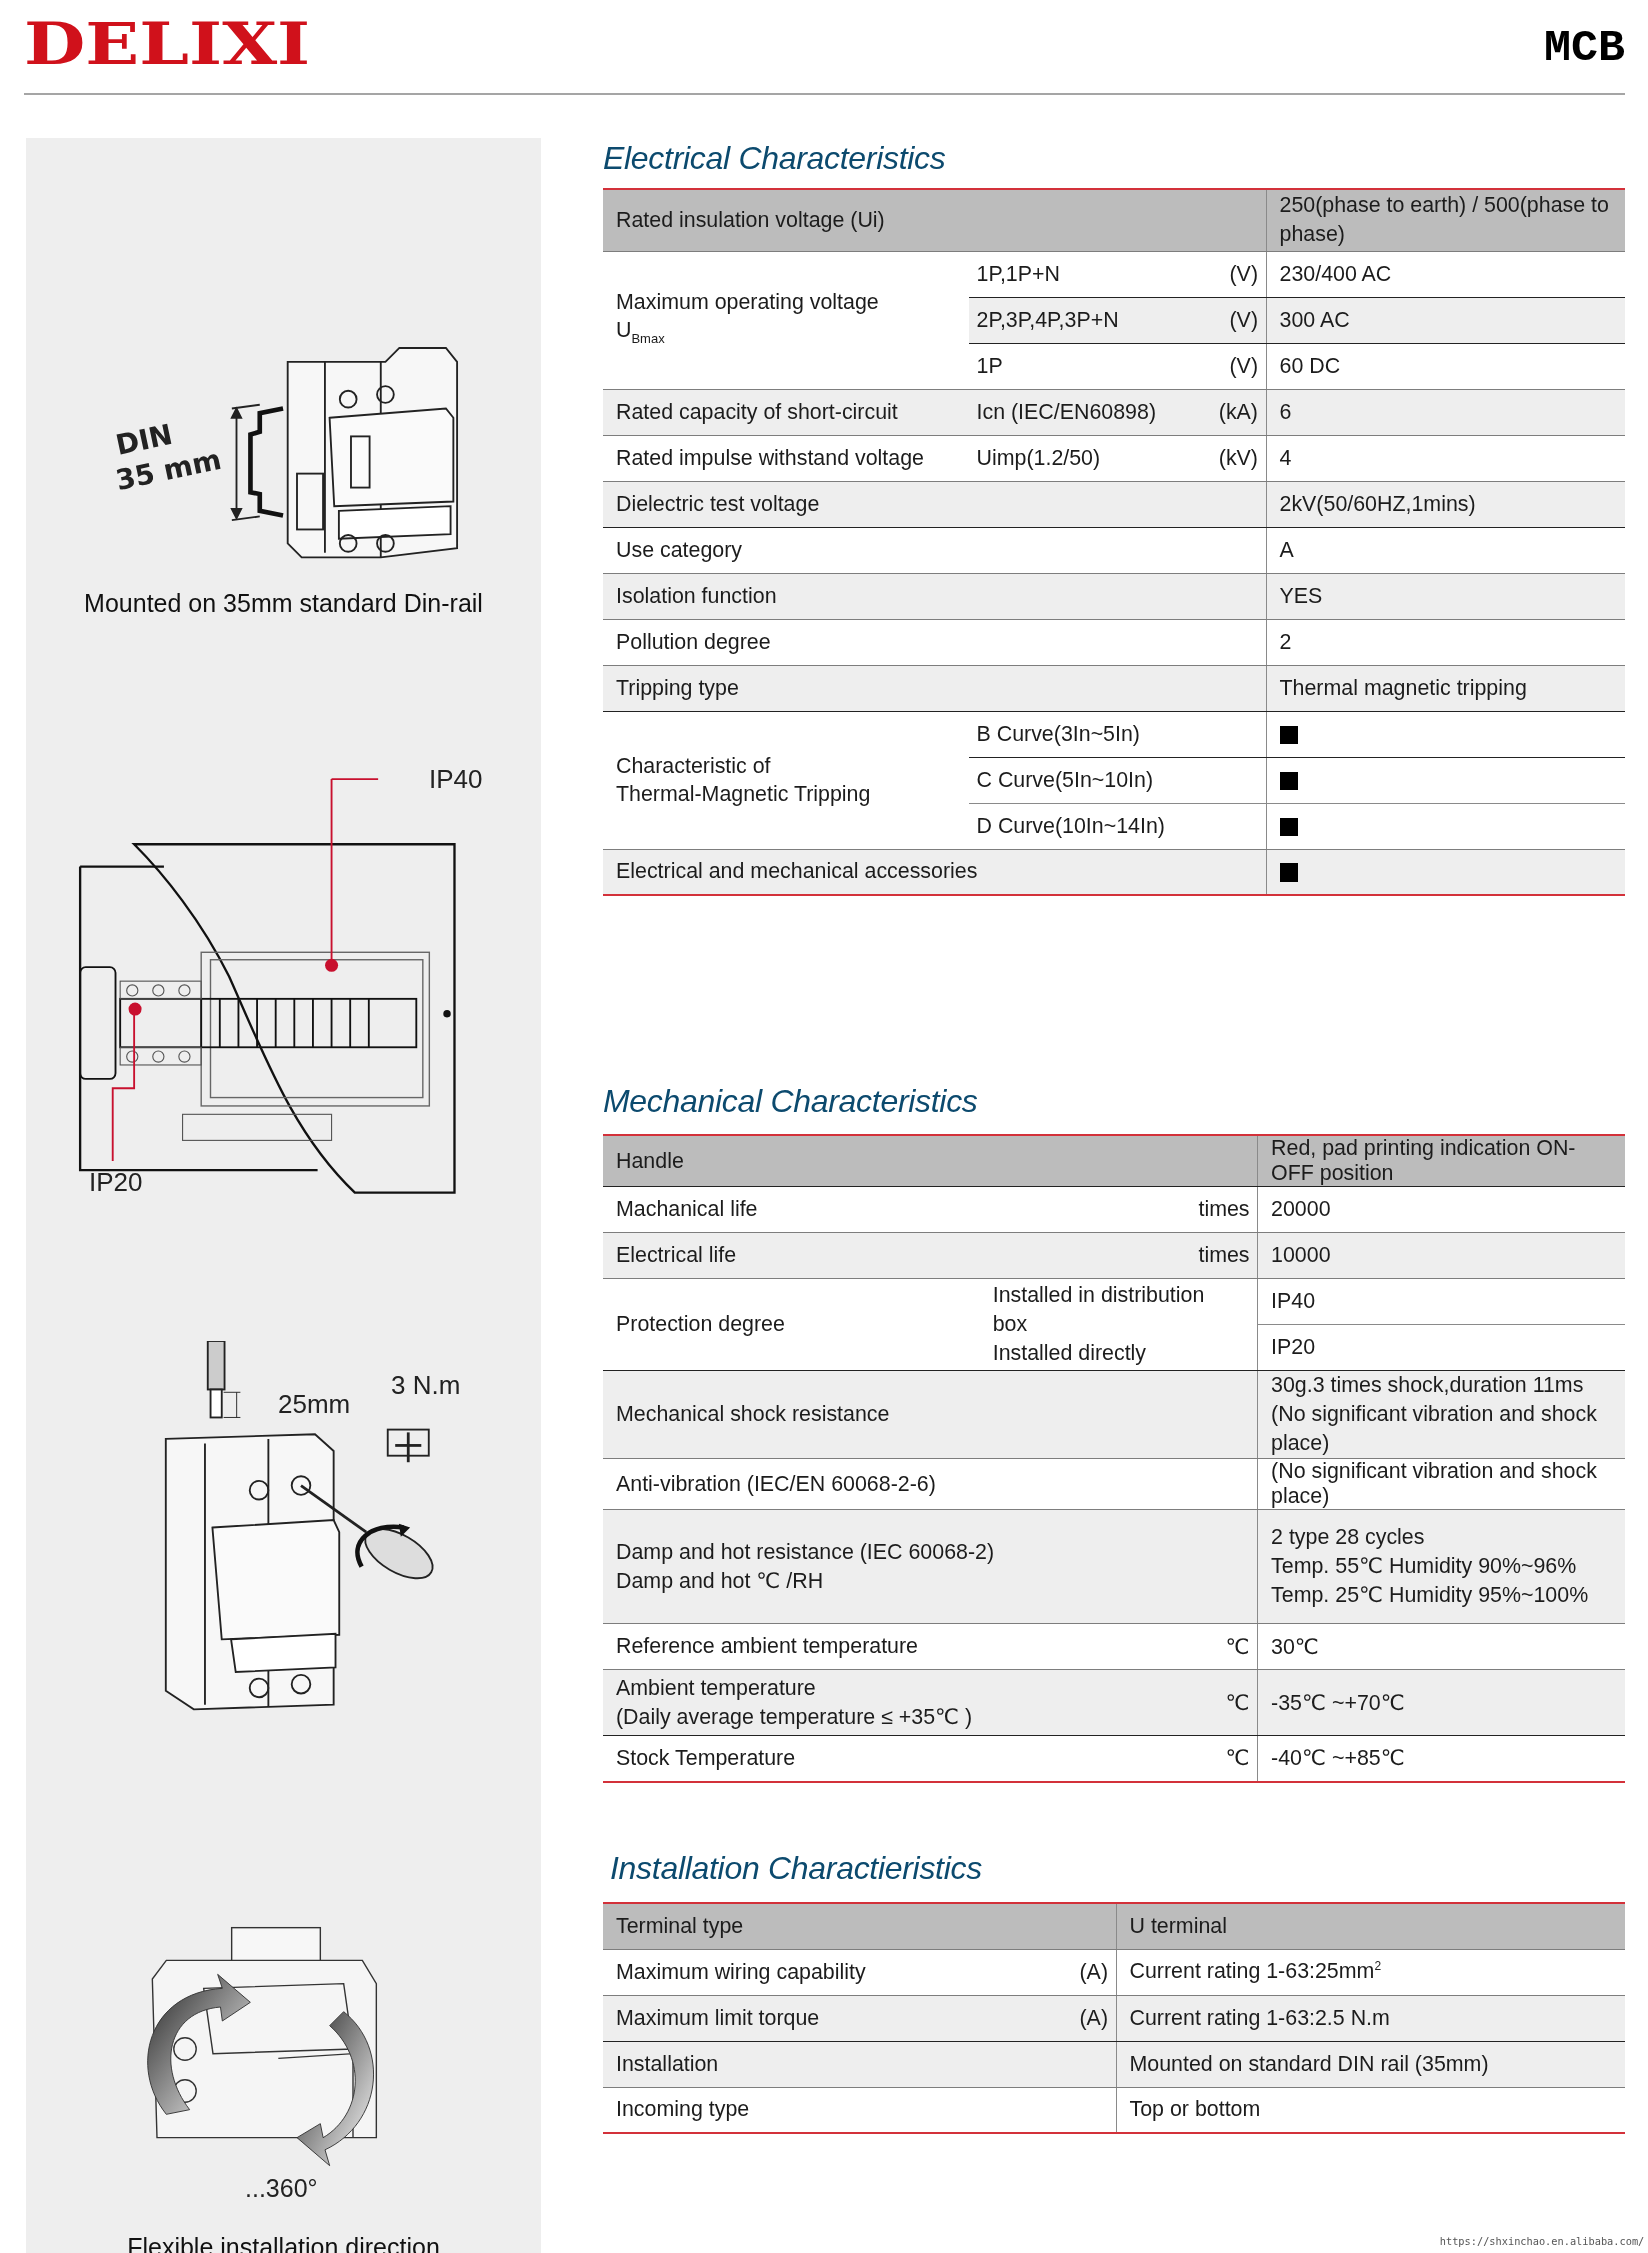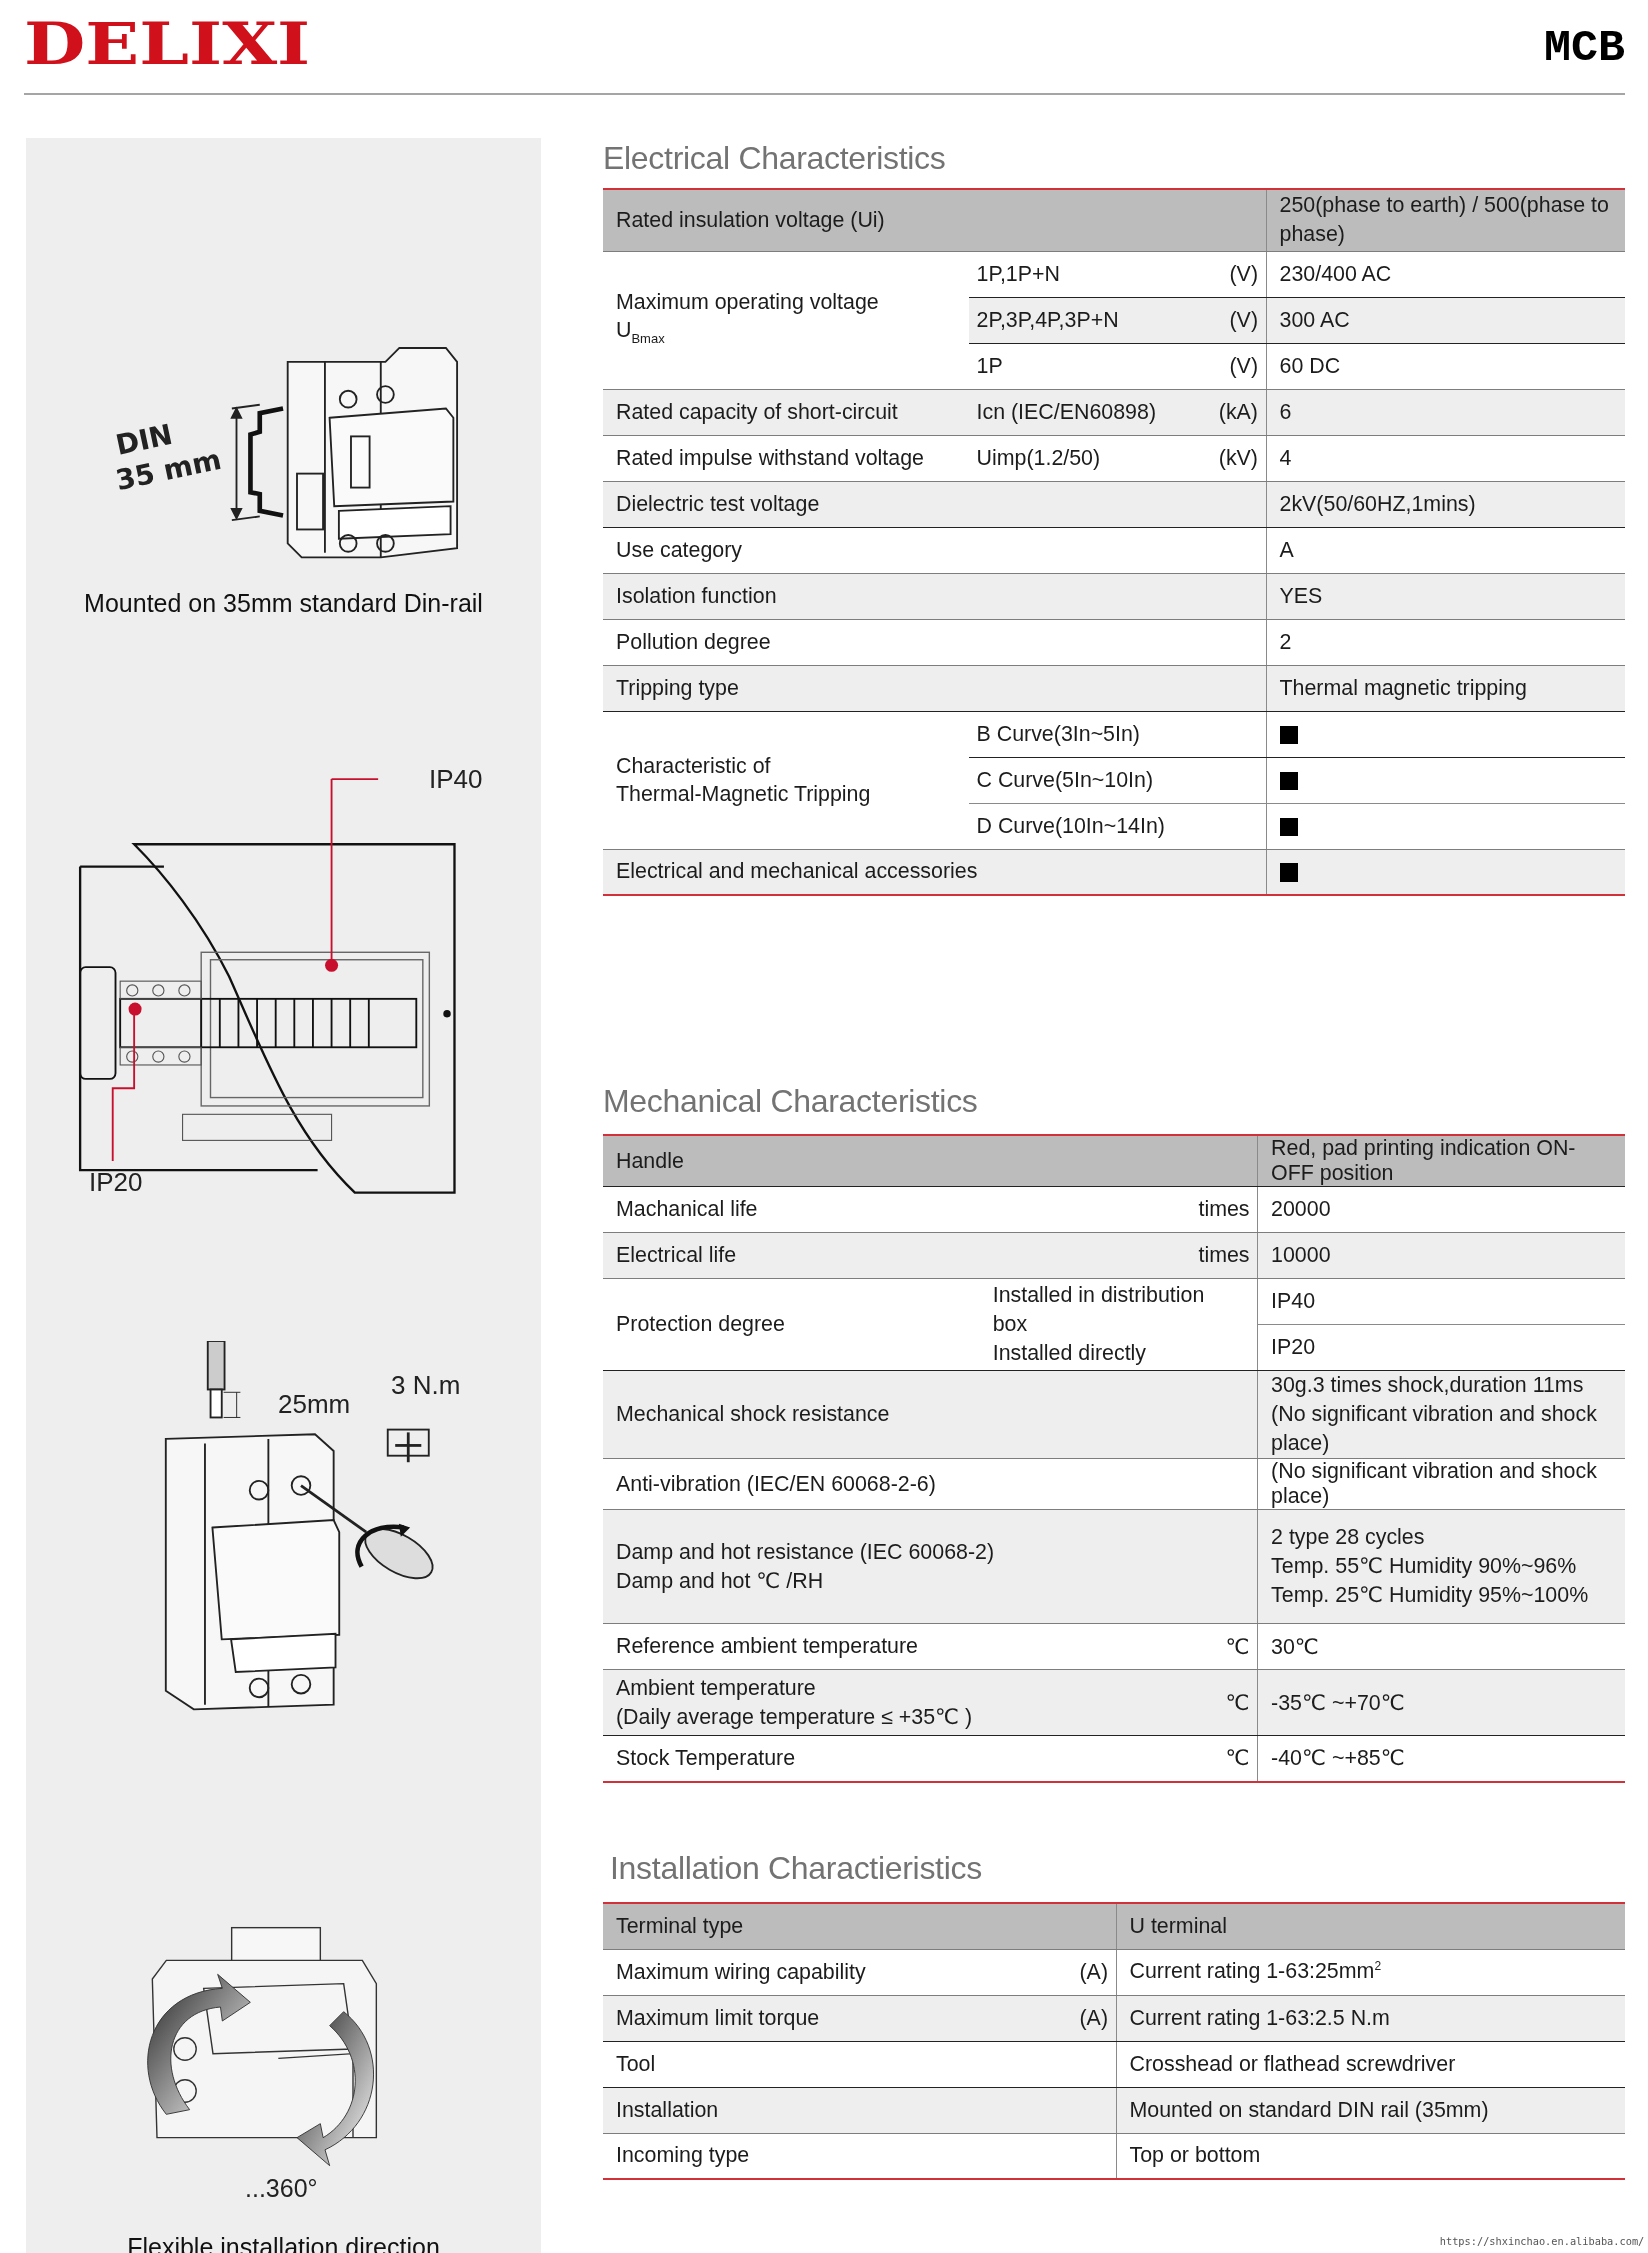--- a/index.html
+++ b/index.html
@@ -9,21 +9,21 @@
   .header { position: absolute; left: 0; top: 0; width: 1648px; height: 97px; }
   .logo { position: absolute; left: 24px; top: 15px; font-family: "DejaVu Serif", "Liberation Serif", serif; font-weight: 900; font-size: 58px; color: #d0111b; letter-spacing: 0px; line-height: 1; transform: scaleX(1.22); transform-origin: left top; }
   .doc-tag { position: absolute; right: 23px; top: 26px; font-weight: bold; font-size: 45px; color: #000; line-height: 1; font-family: Liberation Mono, monospace; }
   .header-rule { position: absolute; left: 24px; top: 93px; width: 1601px; height: 1.9px; background: #a5a5a5; }
 
   .left-panel { position: absolute; left: 26px; top: 138px; width: 515px; height: 2115px; background: #eeeeee; }
   .illus { position: absolute; }
   .caption { position: absolute; width: 515px; left: 0; text-align: center; font-size: 25px; color: #111; }
   .callout-label { position: absolute; font-size: 26px; color: #222; }
 
-  .section-title { position: absolute; left: 603px; font-size: 32px; color: #737373; letter-spacing: -0.3px; }
+  .section-title { position: absolute; left: 603px; font-size: 32px; color: #0c4a6e; letter-spacing: -0.3px; font-style: italic; }
 
   table.spec { position: absolute; left: 603px; width: 1022px; border-collapse: collapse; font-size: 21.4px; color: #1c1c1c; border-top: 2.8px solid #d3313a; border-bottom: 2.8px solid #d3313a; }
   table.spec td { height: 46px; padding: 0 13px; vertical-align: middle; border-bottom: 1.9px solid #7d7d7d; }
   table.spec tr.hdr td { background: #bcbcbc; }
   table.spec tr.alt td { background: #eeeeee; }
   table.spec td.val { text-align: left; border-left: 1.4px solid #8a8a8a; }
   table.spec td.unit { text-align: right; padding-right: 7.5px; }
   table.spec td.noline { border-bottom: none; }
   table.spec td.sub { padding-left: 7.5px; }
   table.spec tr.dark td { border-bottom: 1.9px solid #222; }
@@ -347,24 +347,20 @@
   <tr>
     <td>Maximum wiring capability</td>
     <td class="unit">(A)</td>
     <td class="val"><span>Current rating 1-63:25mm</span><span class="sup">2</span></td>
   </tr>
   <tr class="alt dark">
     <td>Maximum limit torque</td>
     <td class="unit">(A)</td>
     <td class="val">Current rating 1-63:2.5 N.m</td>
   </tr>
-  <tr class="dark">
-    <td colspan="2">Tool</td>
-    <td class="val">Crosshead or flathead screwdriver</td>
-  </tr>
   <tr class="alt">
     <td colspan="2">Installation</td>
     <td class="val">Mounted on standard DIN rail (35mm)</td>
   </tr>
   <tr>
     <td colspan="2" style="border-bottom:none;">Incoming type</td>
     <td class="val" style="border-bottom:none;">Top or bottom</td>
   </tr>
 </tbody>
   </table>

